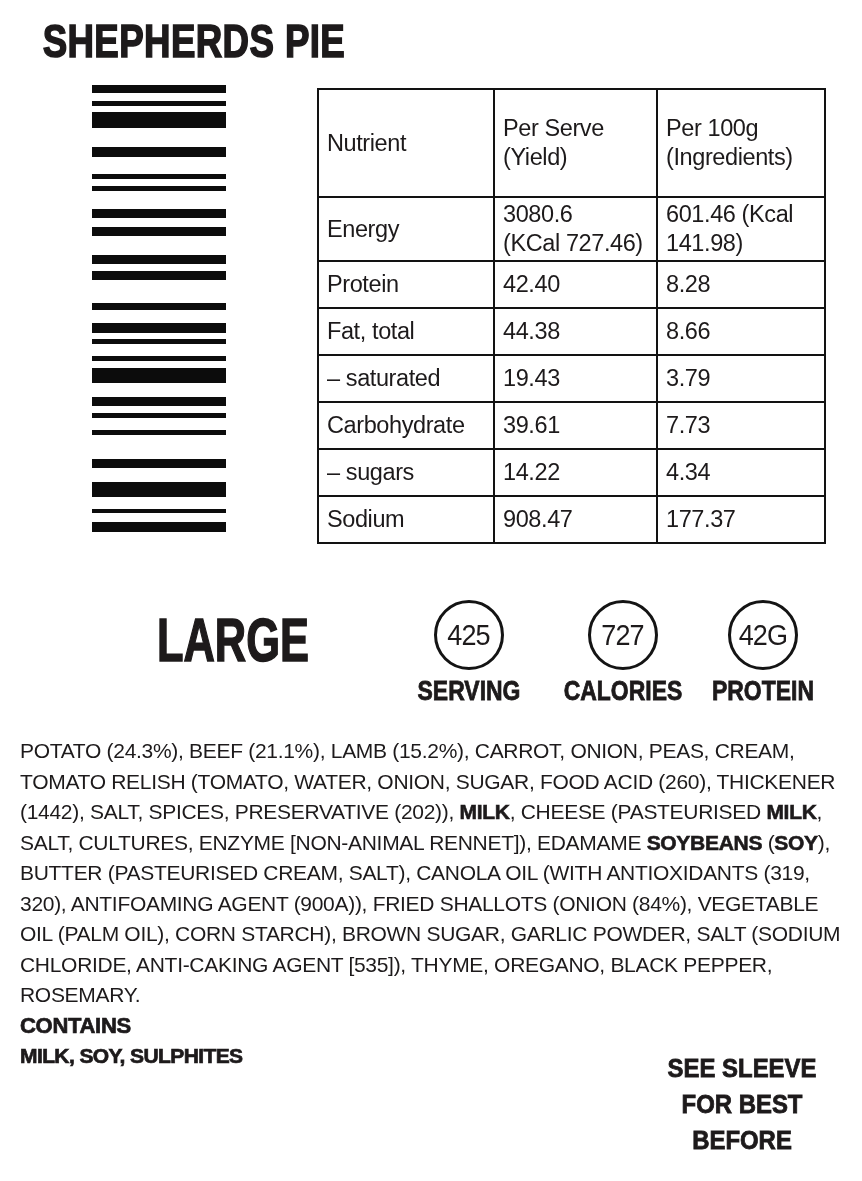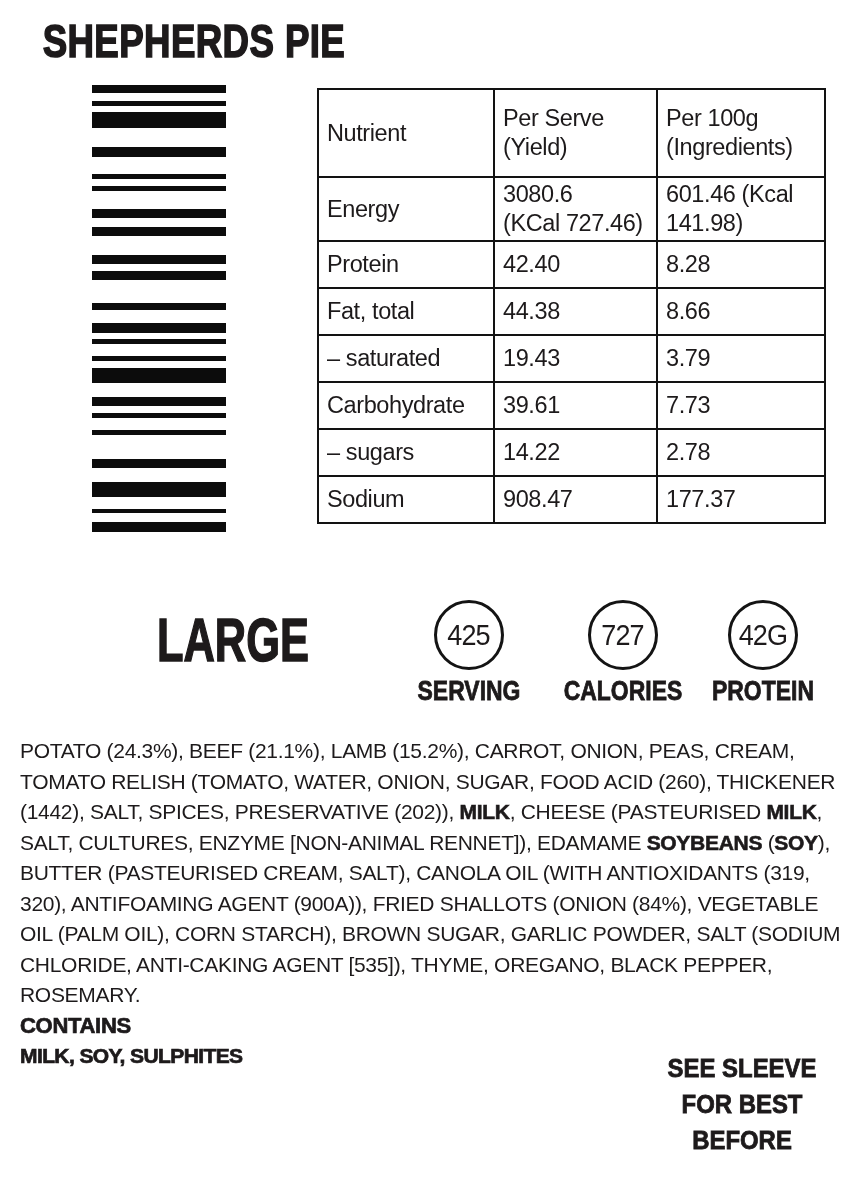--- a/index.html
+++ b/index.html
@@ -21,21 +21,21 @@
   #barcode { left:92px; top:85px; width:134px; height:447px; }
   .bc-bar { position:absolute; left:0; width:134px; background:#0c0c0c; }
 
   
   #nutri-table { position:absolute; left:317px; top:88px; border-collapse:collapse; table-layout:fixed; }
   #nutri-table th, #nutri-table td {
     border:2.5px solid #121212; padding:2px 3px 2px 8px;
     font-size:23.5px; font-weight:normal; text-align:left; vertical-align:middle;
     letter-spacing:-0.4px; line-height:29px; white-space:pre-line; overflow:hidden;
   }
-  #nutri-table tr.head-row { height:88px; }
+  #nutri-table tr.head-row { height:108px; }
   #nutri-table tr.tall-row { height:55px; }
   #nutri-table tr.std-row  { height:47px; }
 
   
   #size-label { left:157px; top:610px; }
   #size-label .squeeze {
     display:inline-block; font-size:62px; font-weight:bold; line-height:60px;
     transform:scaleX(0.70); transform-origin:left center;
     -webkit-text-stroke:1.5px #1d1a1b; white-space:nowrap;
   }
@@ -139,21 +139,21 @@
       <td>3.79</td>
     </tr>
     <tr class="std-row">
       <td>Carbohydrate</td>
       <td>39.61</td>
       <td>7.73</td>
     </tr>
     <tr class="std-row">
       <td>– sugars</td>
       <td>14.22</td>
-      <td>2.78</td>
+      <td>4.34</td>
     </tr>
     <tr class="std-row">
       <td>Sodium</td>
       <td>908.47</td>
       <td>177.37</td>
     </tr>
   </tbody>
 </table>
 
 <div class="abs" id="size-label">

